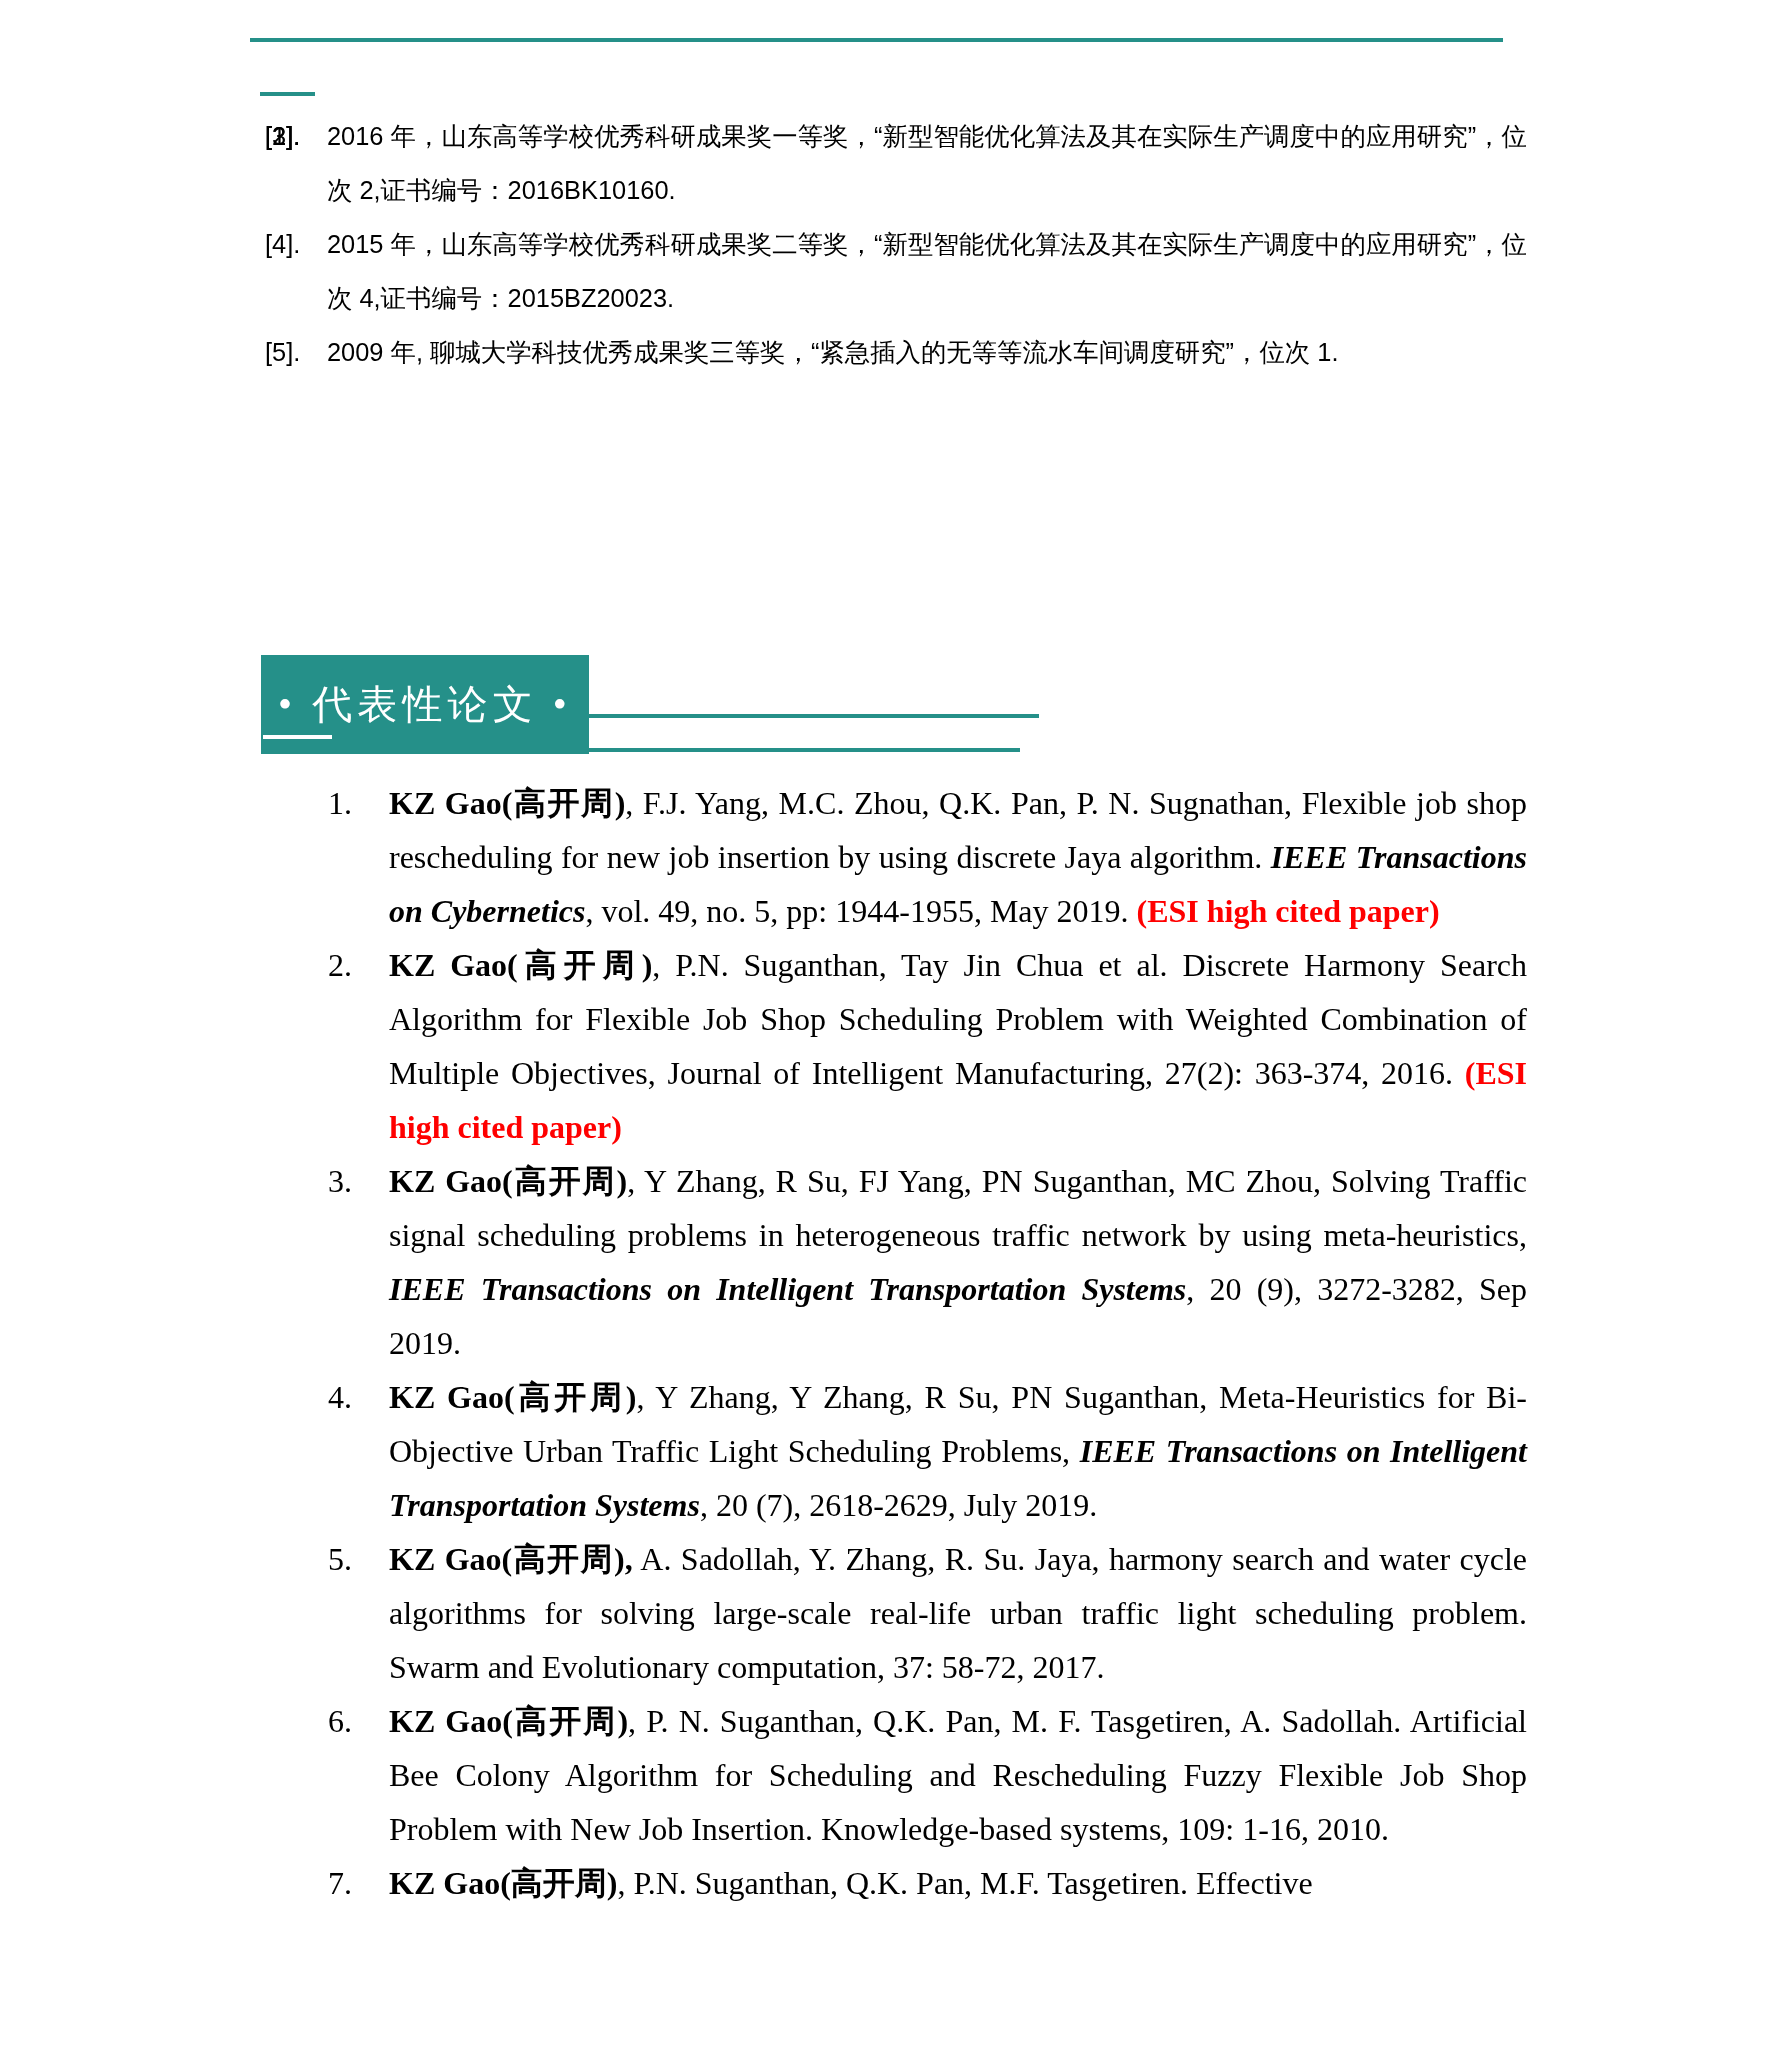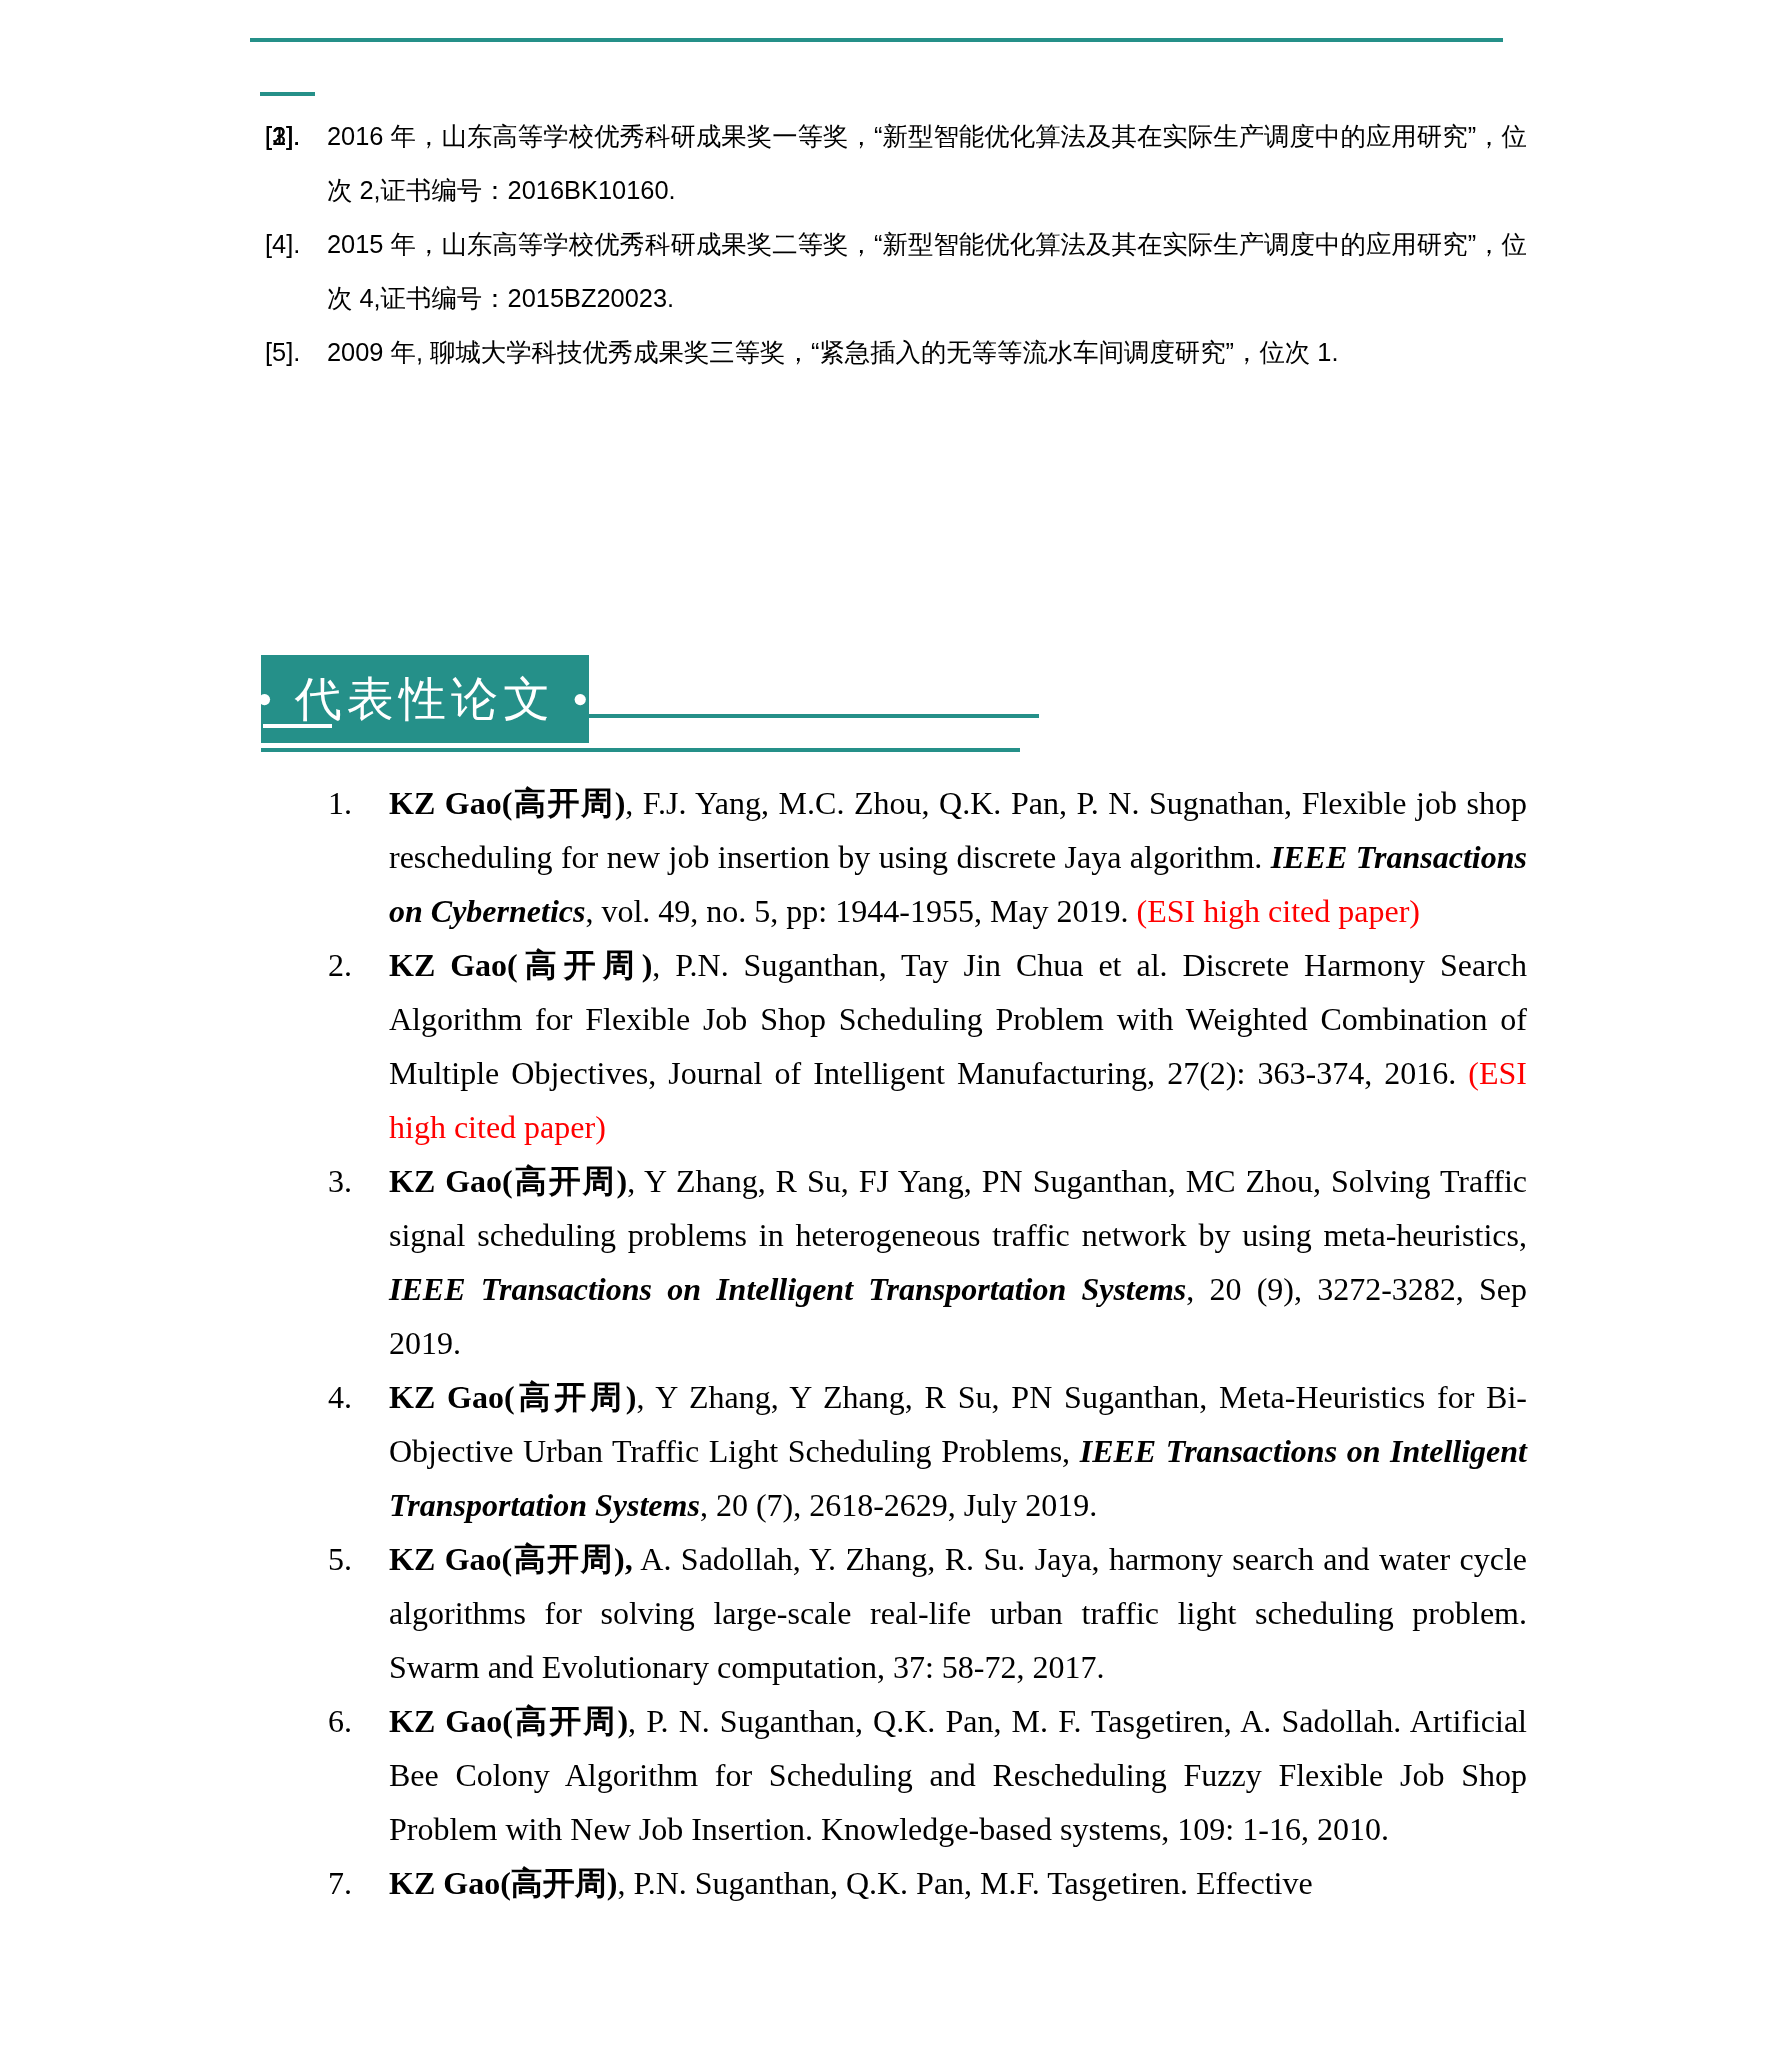--- a/index.html
+++ b/index.html
@@ -27,42 +27,42 @@
   .awards{
     position:absolute;left:265px;top:109px;width:1262px;
     font-family:"Liberation Sans",sans-serif;
     font-size:25.4px;line-height:54px;text-align:justify;
   }
   .award-item{position:relative;padding-left:62px;}
   .award-label{position:absolute;left:0;top:0;}
 
   
   .section-band{
-    position:absolute;left:261px;top:655px;width:328px;height:88px;
+    position:absolute;left:261px;top:655px;width:328px;height:99px;
     background:var(--teal);
     display:flex;align-items:center;justify-content:center;
     font-family:"Liberation Serif",serif;
-    color:#ffffff;font-size:47px;letter-spacing:5.1px;white-space:nowrap;
+    color:#ffffff;font-size:40px;letter-spacing:5.1px;white-space:nowrap;
   }
   .band-white-underline{
     position:absolute;left:1.5px;bottom:15.2px;width:69px;height:3.6px;background:#ffffff;
   }
 
   
   .pubs{
     position:absolute;left:328px;top:776px;width:1199px;
     font-family:"Liberation Serif",serif;
     font-size:32px;line-height:54px;text-align:justify;
   }
   .pub-item{position:relative;padding-left:61px;}
   .pub-num{position:absolute;left:0;top:0;}
   .seg-b{font-weight:bold;}
   .seg-bi{font-weight:bold;font-style:italic;}
   .seg-i{}
-  .seg-red{color:var(--red);font-weight:normal;margin-top:34px;}
+  .seg-red{color:var(--red);font-weight:bold;margin-top:34px;}
 </style>
 </head>
 <body>
 
 <div class="page">
 
   <div class="rule rule-top"></div>
   <div class="rule rule-stub"></div>
 
   <div class="awards">

